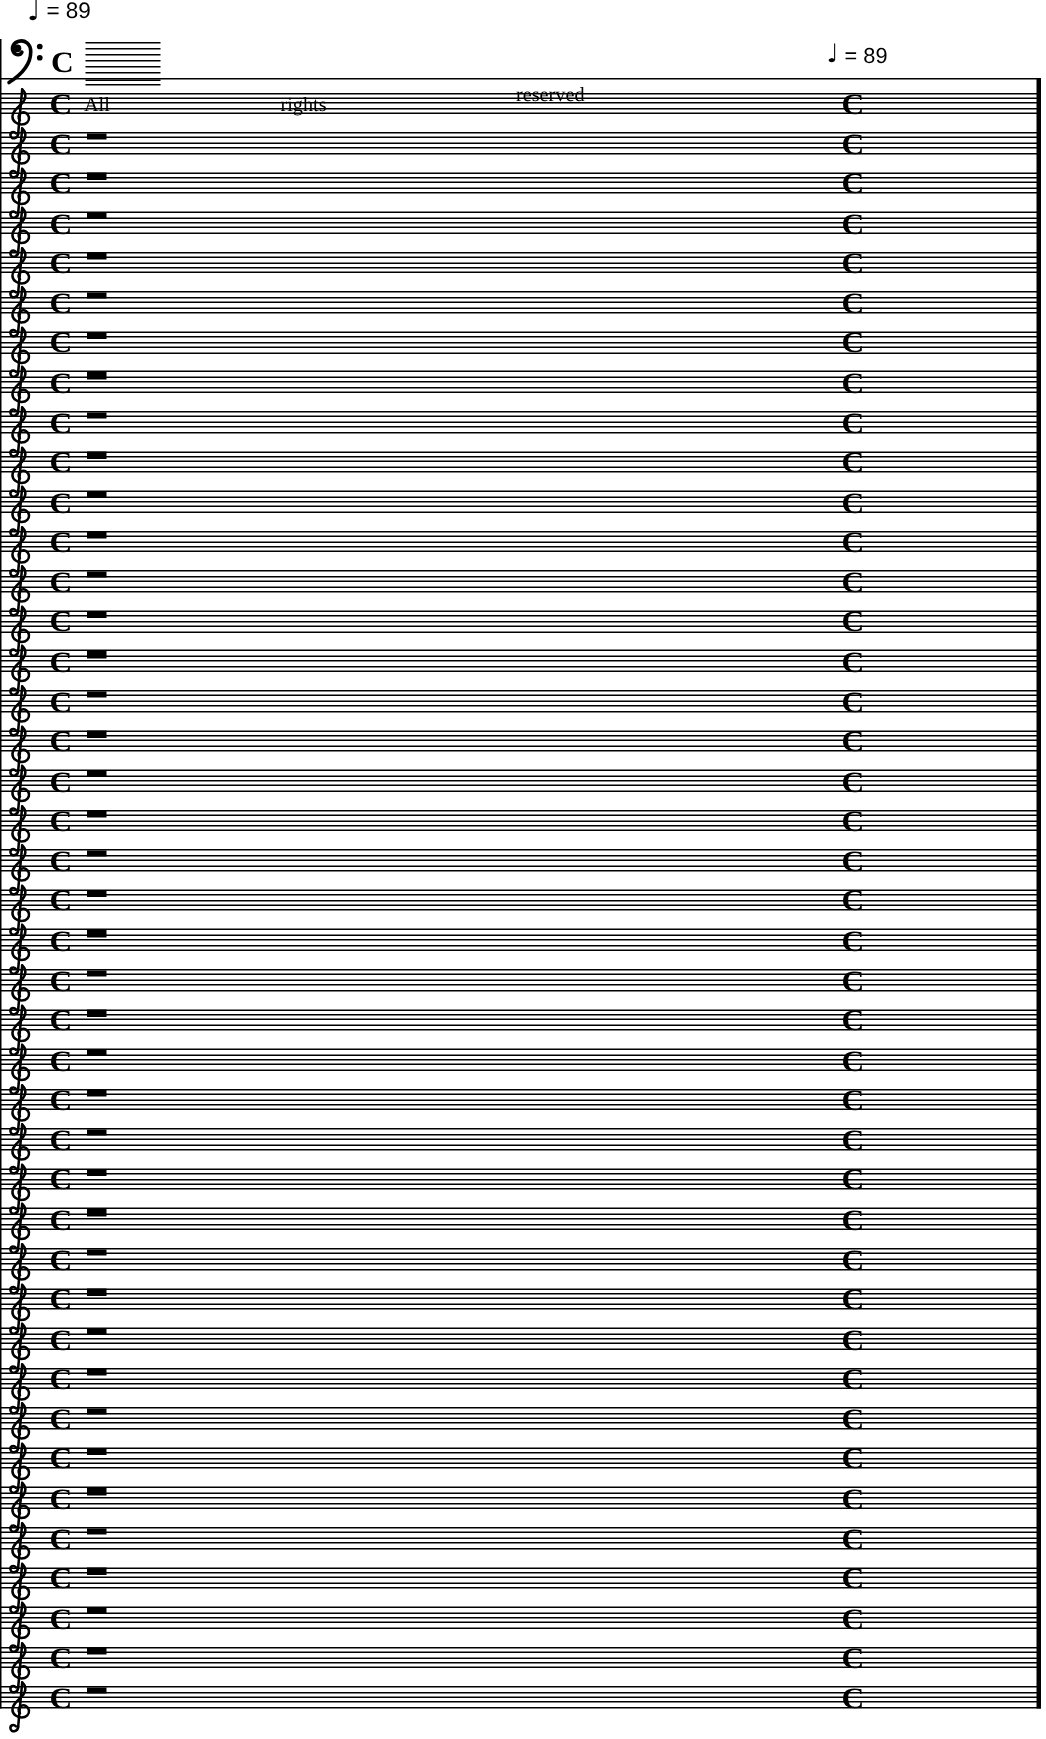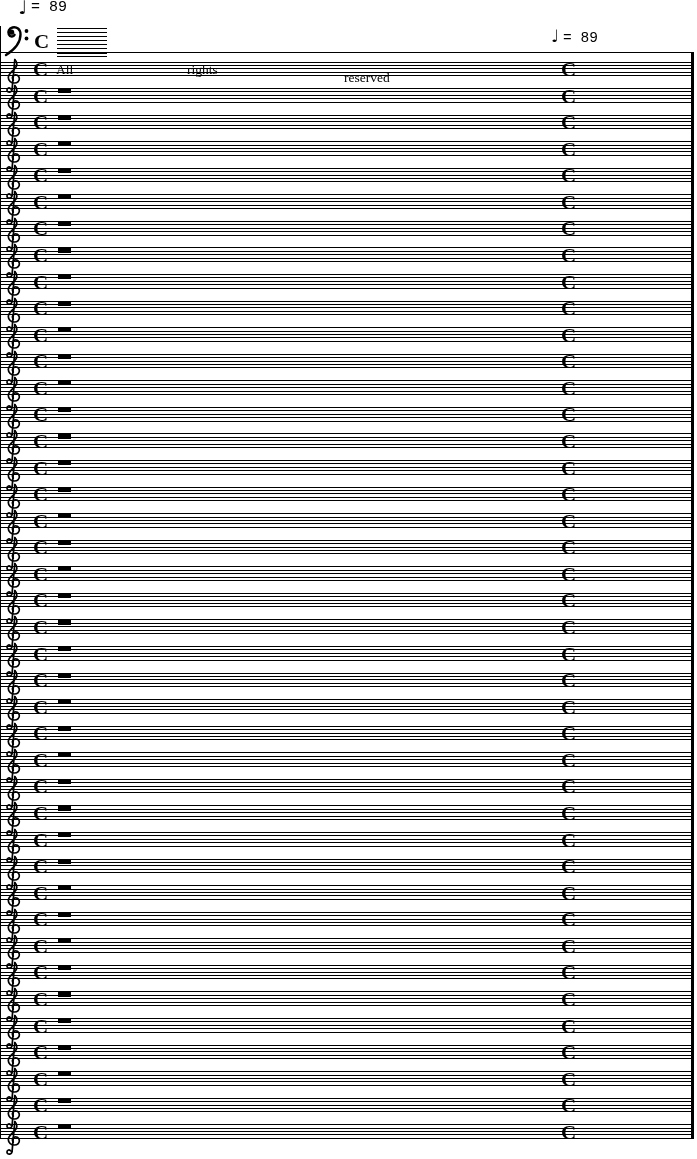--- a/index.html
+++ b/index.html
@@ -8,21 +8,21 @@
   .sline{position:absolute;left:0;width:694px;height:1px;background:#000;}
   .shortline{position:absolute;left:57px;width:50px;height:1px;background:#000;}
   .staff-row{position:absolute;left:0;width:697px;overflow:visible;}
   .tsig{position:absolute;font-family:"Liberation Serif","DejaVu Serif",serif;
         font-weight:bold;font-size:21px;line-height:21px;color:#000;
         transform:scaleY(.94);transform-origin:top left;letter-spacing:0;}
   .hrest{position:absolute;background:#000;width:13px;height:4.4px;}
   .lyric{position:absolute;font-size:13.5px;line-height:14px;color:#000;white-space:pre;}
   .tempo{position:absolute;color:#000;white-space:nowrap;}
   .tempo .note{font-family:"DejaVu Sans",sans-serif;display:inline-block;vertical-align:top;}
-  .tempo .tlabel{font-family:Liberation Mono, monospace;display:inline-block;vertical-align:top;}
+  .tempo .tlabel{font-family:Liberation Sans, sans-serif;display:inline-block;vertical-align:top;}
   .vline{position:absolute;background:#000;}
   svg{position:absolute;overflow:visible;}
   svg path{stroke:#000;fill:none;stroke-linecap:round;stroke-linejoin:round;}
   svg circle{fill:#000;stroke:none;}
 </style>
 </head>
 <body>
 
 <div id="score">
 
@@ -68,21 +68,21 @@
         <div class="sline" style="top: 20.1px;"></div>
         <svg width="26" height="38" viewBox="0 0 26 38" style="left: 2px; top: 2.5px;">
           <path d="M12.8,1.6 C15.8,4.2 15.5,8 12.5,11 C9,14.5 6.3,16.4 6.3,19.6 C6.3,23 9.4,25 12.4,25 C15.6,25 17.7,22.8 17.3,20.2 C16.9,17.6 14.3,16.2 12.1,17.2 C10.2,18.1 9.8,20.6 11.3,22.1" style="stroke-width: 1.7;"></path>
           <path d="M12.8,1.6 L10.1,31.2" style="stroke-width: 1.7;"></path>
           <path d="M10.1,31.2 C9.8,34.6 5.5,35.2 5,32.4 C4.6,30.2 7.1,29.2 8.5,30.8" style="stroke-width: 1.7;"></path>
         </svg>
         <div class="tsig" style="left: 33px; top: 5px;">C</div>
         <div class="tsig" style="left: 561px; top: 5px;">C</div>
         <span class="lyric" style="left: 56px; top: 7.5px;">All</span>
         <span class="lyric" style="left: 187px; top: 7.5px;">rights</span>
-        <span class="lyric" style="left: 344px; top: 16px; text-align: center;">reserved</span>
+        <span class="lyric" style="left: 344px; top: 1px; text-align: center;">reserved</span>
       </div>
       <div class="staff-row" style="top: 81.57px; height: 26.57px;">
         <div class="sline" style="top: 6.5px;"></div>
         <div class="sline" style="top: 9.9px;"></div>
         <div class="sline" style="top: 13.3px;"></div>
         <div class="sline" style="top: 16.7px;"></div>
         <div class="sline" style="top: 20.1px;"></div>
         <svg width="26" height="38" viewBox="0 0 26 38" style="left: 2px; top: 2.5px;">
           <path d="M12.8,1.6 C15.8,4.2 15.5,8 12.5,11 C9,14.5 6.3,16.4 6.3,19.6 C6.3,23 9.4,25 12.4,25 C15.6,25 17.7,22.8 17.3,20.2 C16.9,17.6 14.3,16.2 12.1,17.2 C10.2,18.1 9.8,20.6 11.3,22.1" style="stroke-width: 1.7;"></path>
           <path d="M12.8,1.6 L10.1,31.2" style="stroke-width: 1.7;"></path>

